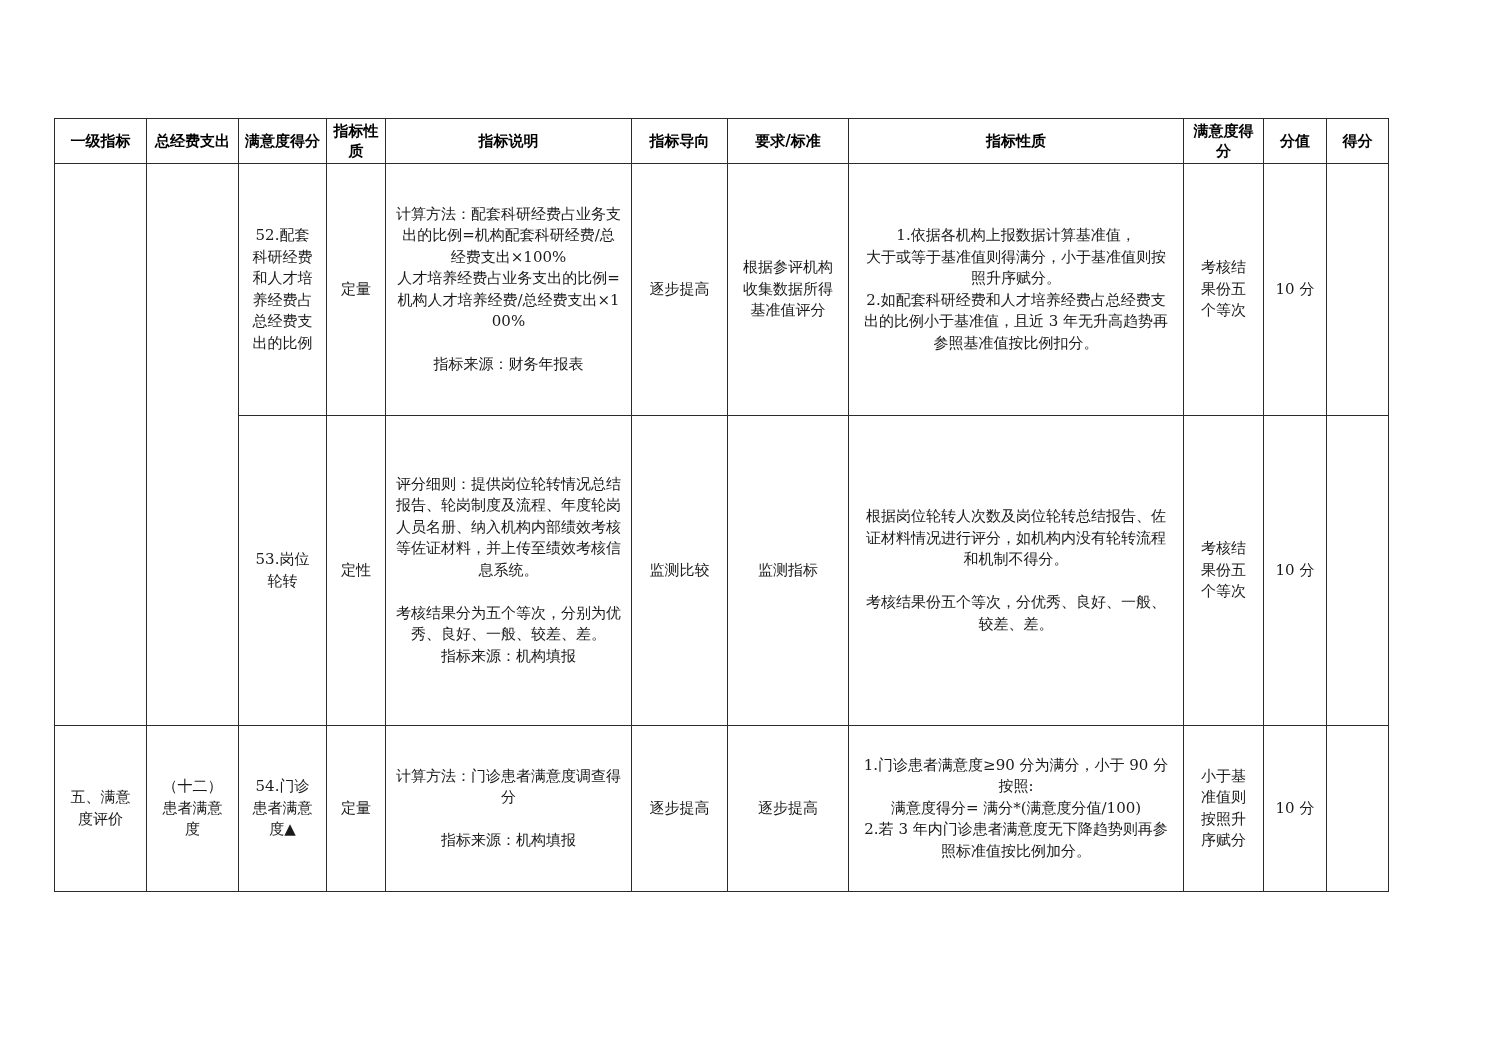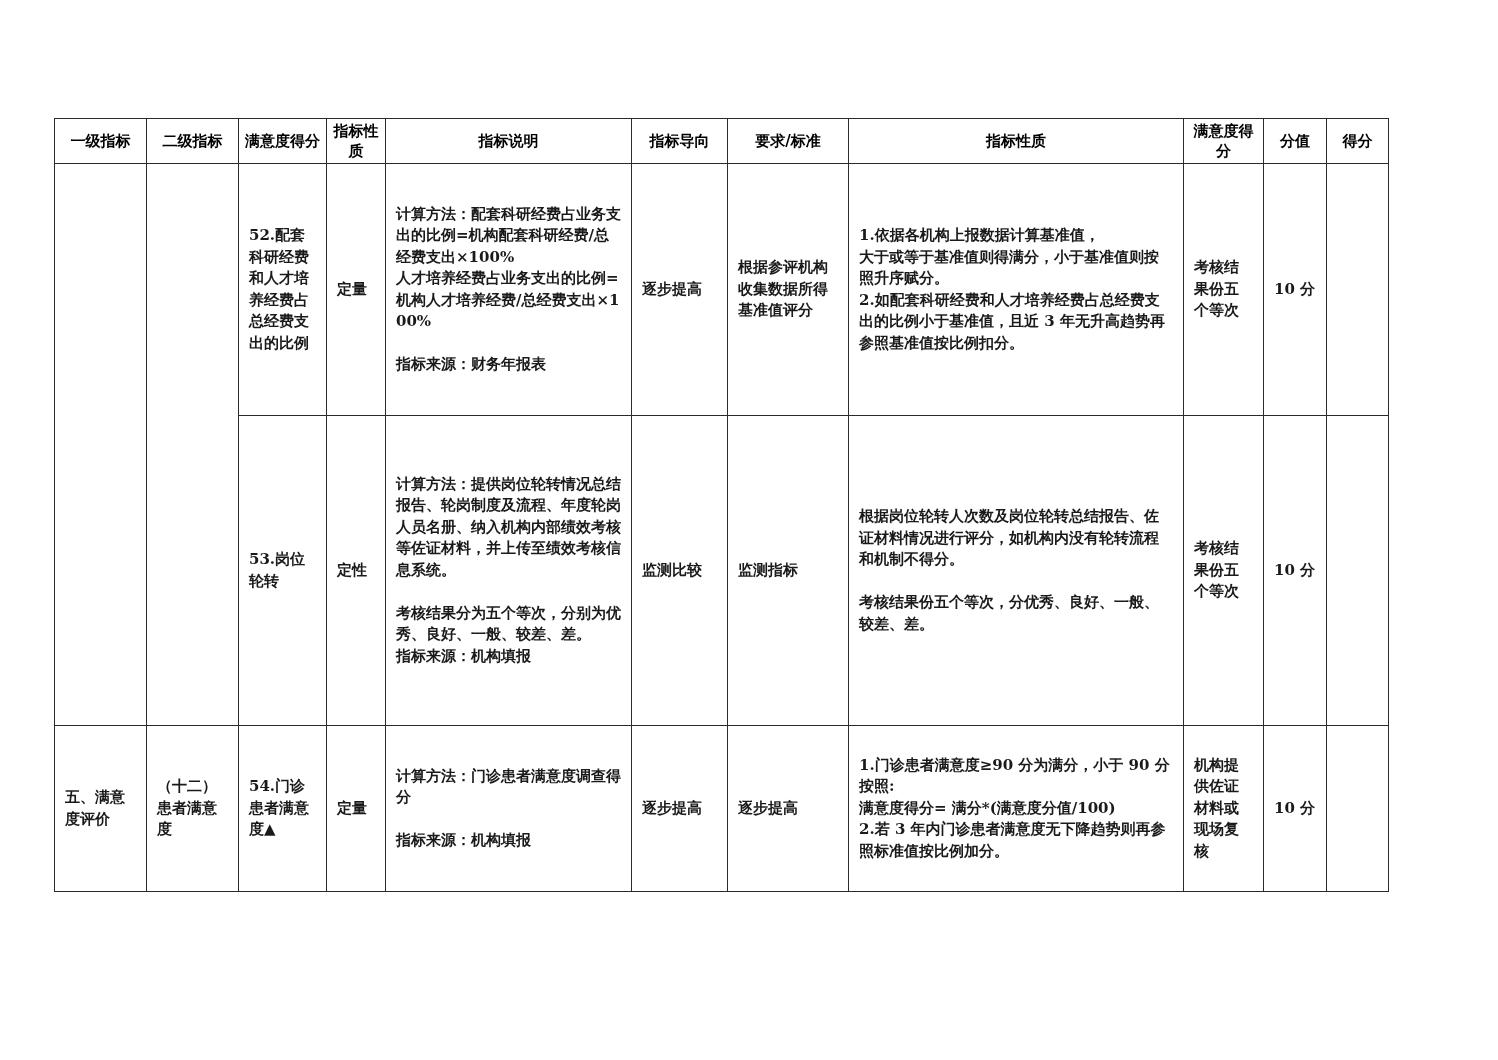--- a/index.html
+++ b/index.html
@@ -9,23 +9,23 @@
     position: absolute; left: 54px; top: 118px;
     border-collapse: collapse; table-layout: fixed;
     width: 1334px;
   }
   table.grid td, table.grid th {
     border: 1.4px solid #2b2b2b;
     padding: 0 10px;
     font-size: 15px;
     line-height: 21.5px;
     vertical-align: middle;
-    text-align: left;
+    text-align: center;
     word-break: break-all;
-    font-weight: bold;
+    font-weight: normal;
   }
   table.grid th {
     font-family: "DejaVu Sans", "Liberation Sans", sans-serif;
     font-weight: bold;
     text-align: center;
     font-size: 15px;
     line-height: 20px;
     padding: 0 6px;
     height: 44px;
     color: #000;
@@ -49,21 +49,21 @@
     <col style="width:96px">
     <col style="width:121px">
     <col style="width:335px">
     <col style="width:80px">
     <col style="width:63px">
     <col style="width:62px">
   </colgroup>
   <thead>
     <tr>
       <th>一级指标</th>
-      <th>二级指标</th>
+      <th>总经费支出</th>
       <th>满意度得分</th>
       <th>指标性质</th>
       <th>指标说明</th>
       <th>指标导向</th>
       <th>要求/标准</th>
       <th>指标性质</th>
       <th>满意度得分</th>
       <th>分值</th>
       <th>得分</th>
     </tr>
@@ -83,21 +83,21 @@
       <td class="ml">1.依据各机构上报数据计算基准值，
 大于或等于基准值则得满分，小于基准值则按照升序赋分。
 2.如配套科研经费和人才培养经费占总经费支出的比例小于基准值，且近 3 年无升高趋势再参照基准值按比例扣分。</td>
       <td>考核结果份五个等次</td>
       <td>10 分</td>
       <td></td>
     </tr>
     <tr class="r53">
       <td>53.岗位轮转</td>
       <td class="center">定性</td>
-      <td class="ml">计算方法：提供岗位轮转情况总结报告、轮岗制度及流程、年度轮岗人员名册、纳入机构内部绩效考核等佐证材料，并上传至绩效考核信息系统。
+      <td class="ml">评分细则：提供岗位轮转情况总结报告、轮岗制度及流程、年度轮岗人员名册、纳入机构内部绩效考核等佐证材料，并上传至绩效考核信息系统。
 
 考核结果分为五个等次，分别为优秀、良好、一般、较差、差。
 指标来源：机构填报</td>
       <td class="center">监测比较</td>
       <td>监测指标</td>
       <td class="ml">根据岗位轮转人次数及岗位轮转总结报告、佐证材料情况进行评分，如机构内没有轮转流程和机制不得分。
 
 考核结果份五个等次，分优秀、良好、一般、较差、差。</td>
       <td>考核结果份五个等次</td>
       <td>10 分</td>
@@ -109,18 +109,18 @@
       <td>54.门诊患者满意度▲</td>
       <td class="center">定量</td>
       <td class="ml">计算方法：门诊患者满意度调查得分
 
 指标来源：机构填报</td>
       <td class="center">逐步提高</td>
       <td>逐步提高</td>
       <td class="ml">1.门诊患者满意度≥90 分为满分，小于 90 分按照:
 满意度得分= 满分*(满意度分值/100)
 2.若 3 年内门诊患者满意度无下降趋势则再参照标准值按比例加分。</td>
-      <td>机构提供佐证材料或现场复核</td>
+      <td>小于基准值则按照升序赋分</td>
       <td>10 分</td>
       <td></td>
     </tr>
   </tbody>
 </table>
 
 </body></html>

